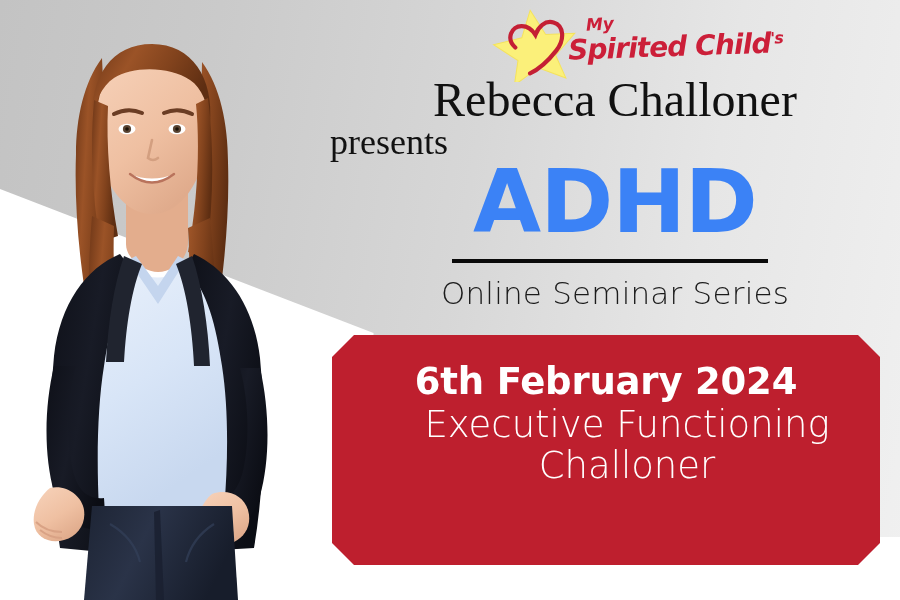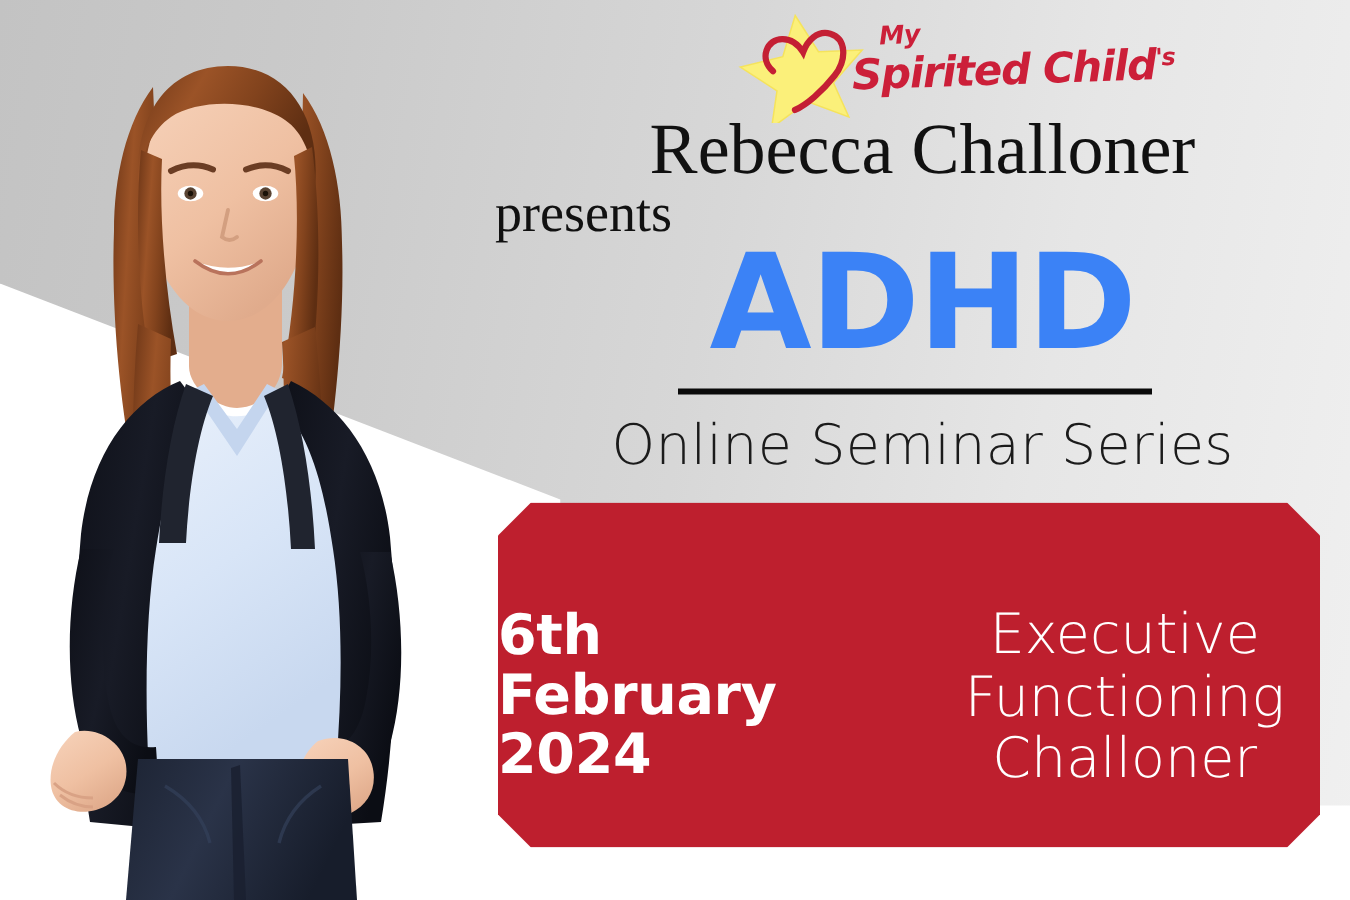--- a/index.html
+++ b/index.html
@@ -163,21 +163,21 @@
   }
 
   .subtitle {
     position: absolute;
     left: 0;
     top: 278px;
     width: 100%;
     text-align: center;
     font-family: "DejaVu Sans", sans-serif;
     font-weight: 300;
-    font-size: 37px;
+    font-size: 31px;
     line-height: 1;
     color: #1b1b1b;
     letter-spacing: 0.2px;
   }
 
   
   .red-panel {
     position: absolute;
     left: 2px;
     top: 335px;
@@ -191,20 +191,21 @@
       0% calc(100% - 22px), 0% 22px
     );
   }
   .red-inner {
     position: absolute;
     left: 0;
     top: 0;
     width: 100%;
     height: 100%;
     display: flex;
+    flex-direction: column;
     align-items: center;
     justify-content: flex-start;
     padding-top: 27px;
     box-sizing: border-box;
   }
   .event-date {
     font-family: "DejaVu Sans", sans-serif;
     font-weight: 700;
     font-size: 37px;
     line-height: 1.08;

